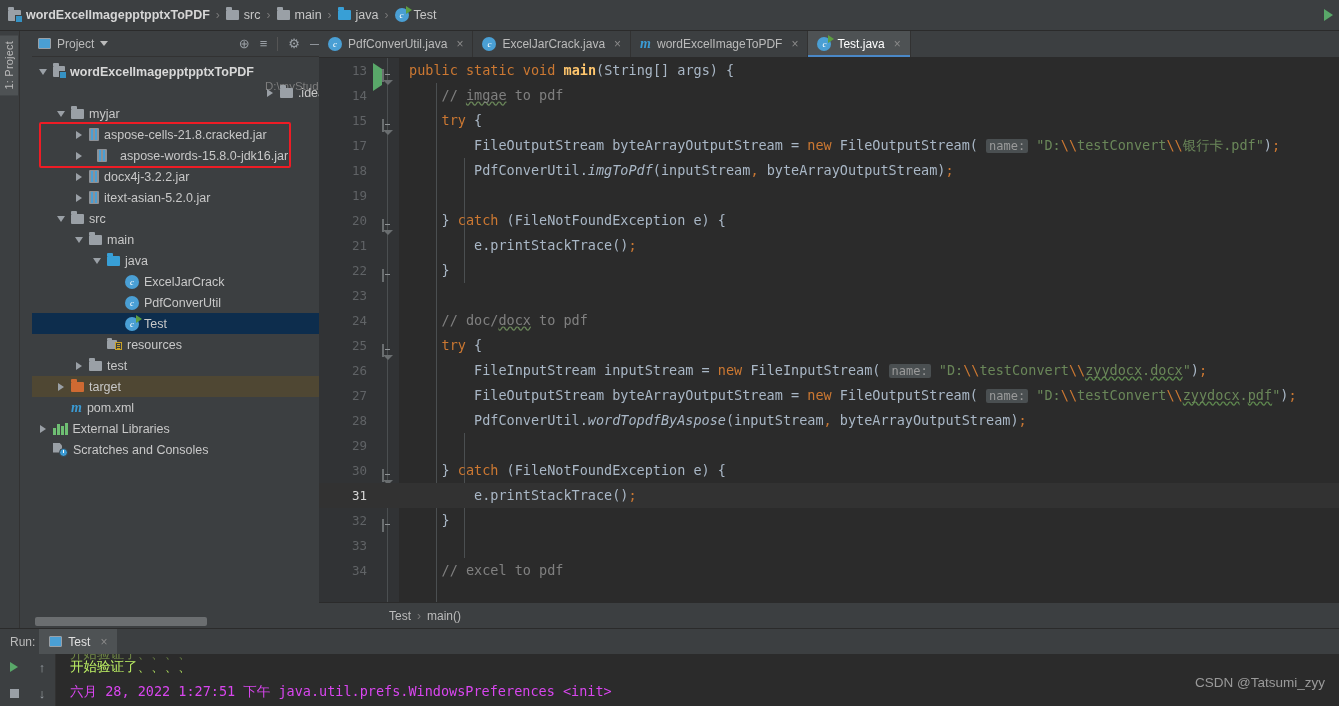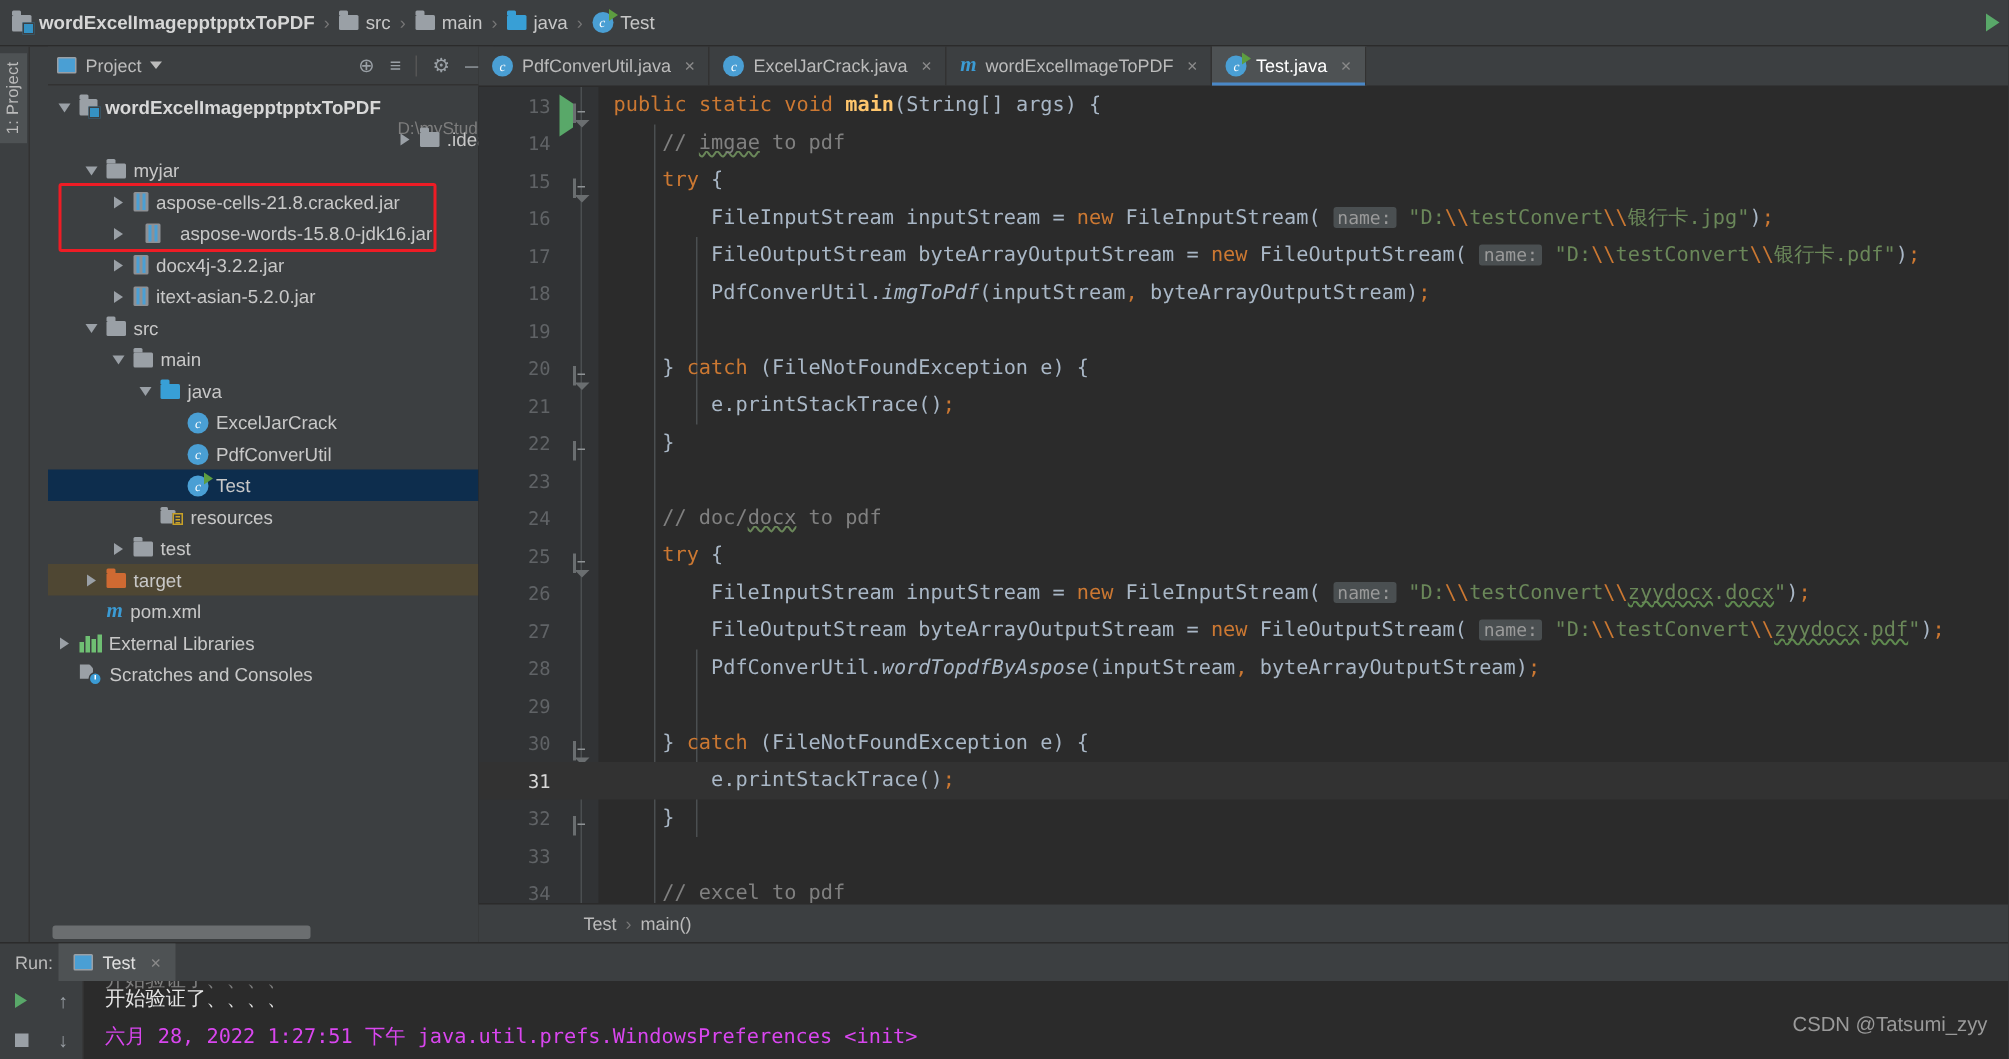--- a/index.html
+++ b/index.html
@@ -274,21 +274,21 @@
     width: 56px; background: #3c3f41; display: grid;
     grid-template-columns: 28px 28px; grid-template-rows: 26px 26px;
     align-items: center; justify-items: center; border-right: 1px solid #323232;
   }
   .console {
     flex: 1; background: #2b2b2b; position: relative; overflow: hidden;
     font-family: "DejaVu Sans Mono", monospace; font-size: 13.5px; line-height: 25px;
     padding-left: 14px;
   }
   .console .cut { color: #a9b7c6; opacity: .45; position: absolute; top: -13px; left: 14px; }
-  .console .out { color: #e5e5e5; }
+  .console .out { color: #bef264; }
   .console .err { color: #d946ef; }
   .watermark {
     position: absolute; right: 14px; bottom: 16px; color: #9a9a9a;
     font-size: 13.5px; font-family: "Liberation Sans", sans-serif;
   }
 
   
   .annot-rect {
     position: absolute; border: 2px solid #ee1c25; border-radius: 2px;
     pointer-events: none;
@@ -518,21 +518,20 @@
     <div class="gutter">
       <div class="fold-line"></div>
     </div>
     <div class="indent-guide" style="left:117px; top:25px; height:525px;"></div>
     <div class="indent-guide" style="left:145px; top:100px; height:125px;"></div>
     <div class="indent-guide" style="left:145px; top:375px; height:125px;"></div>
     <div class="code-lines" id="codelines">
         <div class="cline"><span class="num">13</span><span class="runmark"><span class="run-green"></span></span><span class="foldmark"><span class="fold-box open"></span></span><span class="txt"><span class="kw">public</span> <span class="kw">static</span> <span class="kw">void</span> <span class="mname">main</span>(String[] args) {</span></div>
         <div class="cline"><span class="num">14</span><span class="txt">    <span class="cmt">// </span><span class="cmt typo">imgae</span><span class="cmt"> to pdf</span></span></div>
         <div class="cline"><span class="num">15</span><span class="foldmark"><span class="fold-box open"></span></span><span class="txt">    <span class="kw">try</span> {</span></div>
-        <div class="cline"><span class="num">16</span><span class="txt">        FileInputStream inputStream = <span class="kw">new</span> FileInputStream( <span class="hint">name:</span> <span class="str">"D:</span><span class="esc">\\</span><span class="str">testConvert</span><span class="esc">\\</span><span class="str">银行卡.jpg"</span>)<span class="sem">;</span></span></div>
         <div class="cline"><span class="num">17</span><span class="txt">        FileOutputStream byteArrayOutputStream = <span class="kw">new</span> FileOutputStream( <span class="hint">name:</span> <span class="str">"D:</span><span class="esc">\\</span><span class="str">testConvert</span><span class="esc">\\</span><span class="str">银行卡.pdf"</span>)<span class="sem">;</span></span></div>
         <div class="cline"><span class="num">18</span><span class="txt">        PdfConverUtil.<span class="italic-m">imgToPdf</span>(inputStream<span class="sem">,</span> byteArrayOutputStream)<span class="sem">;</span></span></div>
         <div class="cline"><span class="num">19</span><span class="txt"></span></div>
         <div class="cline"><span class="num">20</span><span class="foldmark"><span class="fold-box open"></span></span><span class="txt">    } <span class="kw">catch</span> (FileNotFoundException e) {</span></div>
         <div class="cline"><span class="num">21</span><span class="txt">        e.printStackTrace()<span class="sem">;</span></span></div>
         <div class="cline"><span class="num">22</span><span class="foldmark"><span class="fold-box"></span></span><span class="txt">    }</span></div>
         <div class="cline"><span class="num">23</span><span class="txt"></span></div>
         <div class="cline"><span class="num">24</span><span class="txt">    <span class="cmt">// doc/</span><span class="cmt typo">docx</span><span class="cmt"> to pdf</span></span></div>
         <div class="cline"><span class="num">25</span><span class="foldmark"><span class="fold-box open"></span></span><span class="txt">    <span class="kw">try</span> {</span></div>
         <div class="cline"><span class="num">26</span><span class="txt">        FileInputStream inputStream = <span class="kw">new</span> FileInputStream( <span class="hint">name:</span> <span class="str">"D:</span><span class="esc">\\</span><span class="str">testConvert</span><span class="esc">\\</span><span class="str"><span class="typo-g">zyydocx</span>.<span class="typo-g">docx</span>"</span>)<span class="sem">;</span></span></div>

